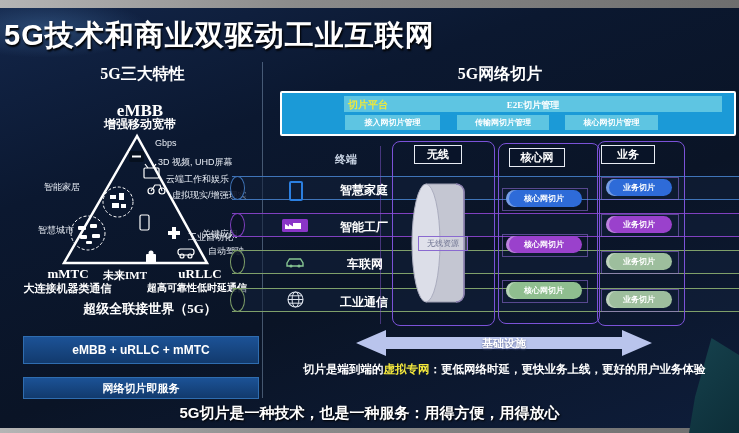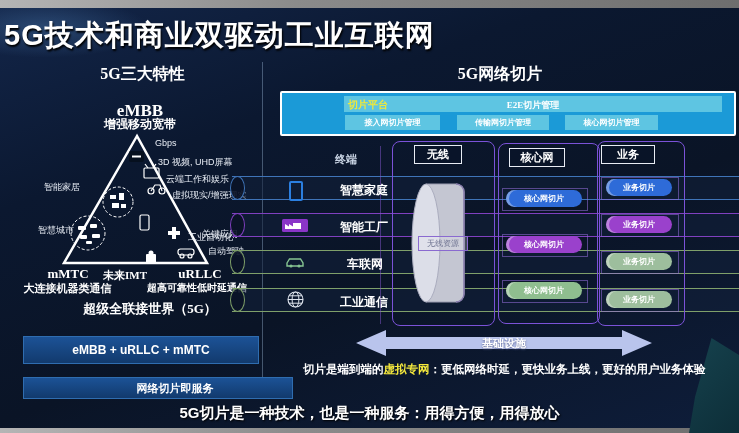--- a/index.html
+++ b/index.html
@@ -122,21 +122,21 @@
   <div class="abs txt lbl9" style="left:38px;top:224px;">智慧城市</div>
 
   <div class="abs txt b ctr" style="left:28px;top:266px;width:80px;font-size:13px;">mMTC</div>
   <div class="abs txt b ctr" style="left:5px;top:281px;width:125px;font-size:11px;text-align:center;">大连接机器类通信</div>
   <div class="abs txt b ctr" style="left:160px;top:266px;width:80px;font-size:13px;">uRLLC</div>
   <div class="abs txt b ctr" style="left:132px;top:281px;width:130px;font-size:10px;">超高可靠性低时延通信</div>
 
   <div class="abs txt b ctr" style="left:55px;top:300px;width:190px;font-size:13px;">超级全联接世界（5G）</div>
 
   <div class="abs navybox" style="left:23px;top:336px;width:234px;height:26px;font-size:12px;">eMBB + uRLLC + mMTC</div>
-  <div class="abs navybox" style="left:23px;top:377px;width:234px;height:20px;font-size:11px;padding-left:34px;">网络切片即服务</div>
+  <div class="abs navybox" style="left:23px;top:377px;width:234px;height:20px;font-size:11px;">网络切片即服务</div>
 
   <div class="abs txt b ctr" style="left:380px;top:64px;width:240px;font-size:16px;">5G网络切片</div>
 
   <div class="abs platform" style="left:280px;top:91px;width:452px;height:41px;">
     <div class="abs lightbar" style="left:62px;top:3px;width:378px;height:16px;">
       <div class="abs txt b ctr" style="left:0;top:3px;width:100%;font-size:9px;">E2E切片管理</div>
       <div class="abs b" style="left:4px;top:2px;font-size:10px;color:#f0e93a;white-space:nowrap;">切片平台</div>
     </div>
     <div class="abs subbar" style="left:63px;top:22px;width:95px;height:15px;">接入网切片管理</div>
     <div class="abs subbar" style="left:283px;top:22px;width:93px;height:15px;">核心网切片管理</div>

